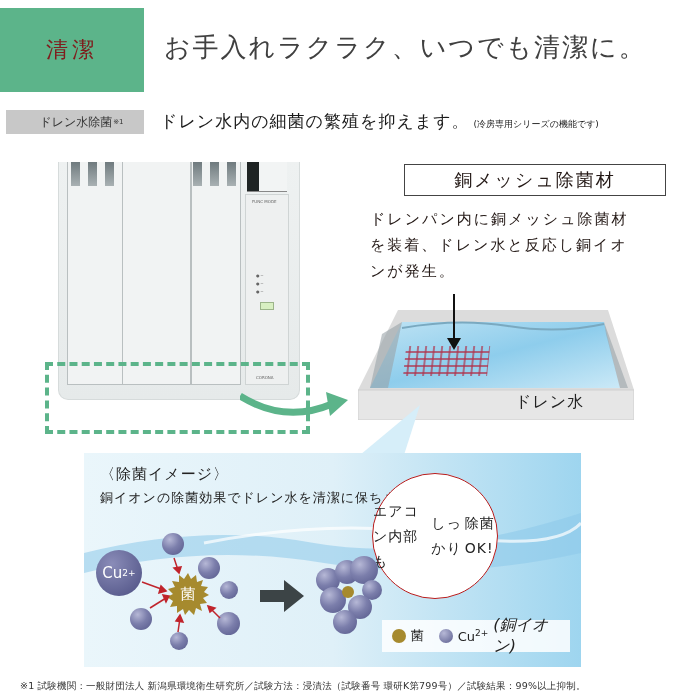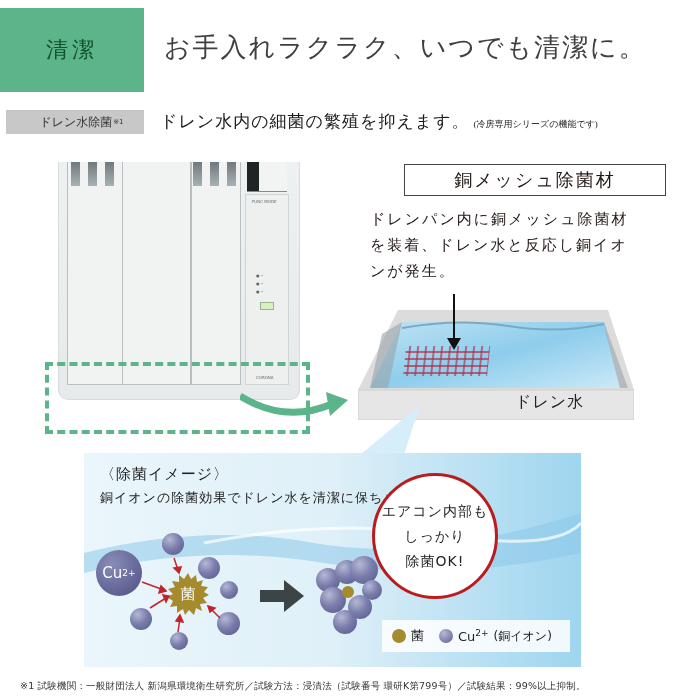--- a/index.html
+++ b/index.html
@@ -1,26 +1,26 @@
 <!DOCTYPE html>
 <html><head>
 <meta charset="utf-8">
 <style>
   * { box-sizing: border-box; margin: 0; padding: 0; }
   html, body { width: 700px; height: 700px; background: #ffffff; overflow: hidden; }
   body { position: relative; font-family: "DejaVu Sans", "Liberation Sans", sans-serif; color: #231815; }
 
   .green-block { position: absolute; left: 0; top: 8px; width: 144px; height: 84px; background: #5cb48a; display: flex; align-items: center; justify-content: center; }
-  .green-block span { color: #14532d; font-size: 22px; letter-spacing: 4px; text-align: right; }
+  .green-block span { color: #7f1d1d; font-size: 22px; letter-spacing: 4px; text-align: right; }
   .headline { position: absolute; left: 164px; top: 30px; font-size: 26px; letter-spacing: 2px; color: #404040; white-space: nowrap; }
 
   .gray-badge { position: absolute; left: 6px; top: 110px; width: 138px; height: 24px; background: #c8c8c8; display: flex; align-items: center; justify-content: center; font-size: 12px; color: #333; padding-left: 13px; }
   .gray-badge sup { font-size: 7px; vertical-align: top; margin-left: 1px; }
   .subline { position: absolute; left: 160px; top: 110px; font-size: 17px; letter-spacing: 1px; white-space: nowrap; color: #1a1a1a; }
-  .subline .note { font-size: 9px; letter-spacing: 0; margin-left: 4px; font-family: Liberation Serif, serif; }
+  .subline .note { font-size: 9px; letter-spacing: 0; margin-left: 4px; }
 
   
   .ac-unit { position: absolute; left: 58px; top: 162px; width: 242px; height: 238px; background: linear-gradient(180deg,#eef1f1,#e6eaea); border: 1px solid #d6dbdb; border-top: none; border-radius: 0 0 10px 10px; }
   .ac-panel { position: absolute; top: 0; width: 60px; bottom: 14px; border: 1px solid #b9bfc0; border-top: none; background: #f1f3f3; }
   .ac-vent { position: absolute; top: 0; width: 9px; height: 24px; background: linear-gradient(180deg,#6f7a7e,#a9b1b3); }
   .ac-side { position: absolute; right: 10px; top: 32px; width: 44px; bottom: 14px; border: 1px solid #cfd4d4; background: #eef0f0; }
   .ac-topdark { position: absolute; right: 12px; top: 0; width: 40px; height: 30px; background: linear-gradient(90deg,#1f2424 0 30%,#f2f4f4 30%); border-bottom: 1px solid #888; }
   .ac-lbl { position: absolute; font-size: 4px; color: #666; }
   .ac-screen { position: absolute; left: 14px; top: 107px; width: 14px; height: 8px; background: #d8efc2; border: 1px solid #9cb48a; }
 
@@ -35,33 +35,33 @@
 
   
   .tray { position: absolute; left: 358px; top: 310px; width: 276px; height: 110px; }
   .drain-label { position: absolute; left: 515px; top: 346px; font-size: 16px; color: #222; letter-spacing: 1px; margin-top: 46px; }
 
   
   .blue-panel { position: absolute; left: 84px; top: 453px; width: 497px; height: 214px; background: linear-gradient(90deg,#eaf6fb 0%,#dff0f8 50%,#9ed5ef 100%); overflow: hidden; padding-left: 24px; }
   .speech-tail { position: absolute; left: 360px; top: 405px; }
   .bp-title { position: absolute; left: 16px; top: 12px; font-size: 15px; letter-spacing: 1px; color: #222; }
   .bp-sub { position: absolute; left: 16px; top: 36px; font-size: 13px; letter-spacing: 1px; color: #222; }
-  .bubble { position: absolute; left: 372px; top: 473px; width: 126px; height: 126px; border-radius: 50%; background: #fff; border: 3px solid #b91c1c; display: flex; flex-direction: column; align-items: center; justify-content: center; font-size: 14px; line-height: 25px; letter-spacing: 1px; color: #222; }
+  .bubble { position: absolute; left: 372px; top: 473px; width: 126px; height: 126px; border-radius: 50%; background: #fff; border: 1px solid #b91c1c; display: flex; flex-direction: row; align-items: center; justify-content: center; font-size: 14px; line-height: 25px; letter-spacing: 1px; color: #222; }
 
   .ball { position: absolute; border-radius: 50%; background: radial-gradient(circle at 35% 30%, #b6b8d6 0%, #7b7eab 45%, #55588a 100%); }
   .cu-big { position: absolute; left: 96px; top: 550px; width: 46px; height: 46px; border-radius: 50%; background: radial-gradient(circle at 35% 30%, #8a8cb8, #4c4f82); color: #fff; display: flex; align-items: center; justify-content: center; font-size: 15px; font-family: "DejaVu Sans", sans-serif; }
   .cu-big sup, .legend sup { font-size: 9px; }
   .germ { position: absolute; left: 167px; top: 573px; width: 42px; height: 42px; }
   .germ-label { position: absolute; left: 167px; top: 573px; width: 42px; height: 42px; display: flex; align-items: center; justify-content: center; color: #fff; font-size: 15px; }
   .big-arrow { position: absolute; left: 260px; top: 580px; }
 
   .legend { position: absolute; left: 382px; top: 620px; width: 188px; height: 32px; background: rgba(255,255,255,0.85); display: flex; align-items: center; padding-left: 10px; font-size: 13px; color: #222; gap: 5px; }
   .dot-germ { width: 14px; height: 14px; border-radius: 50%; background: #a68a2e; }
   .dot-cu { width: 14px; height: 14px; border-radius: 50%; background: radial-gradient(circle at 35% 30%, #b6b8d6, #5a5d8e); margin-left: 10px; }
-  .legend .small { font-size: 12px; }
+  .legend .small { font-size: 16px; font-style: italic; }
 
   .footnote { position: absolute; left: 20px; top: 680px; font-size: 9.5px; color: #333; white-space: nowrap; letter-spacing: 0.2px; }
 </style>
 </head>
 <body>
 
 <div class="green-block">
   <span>清潔</span>
 </div>
 <div class="headline">お手入れラクラク、いつでも清潔に。</div>

